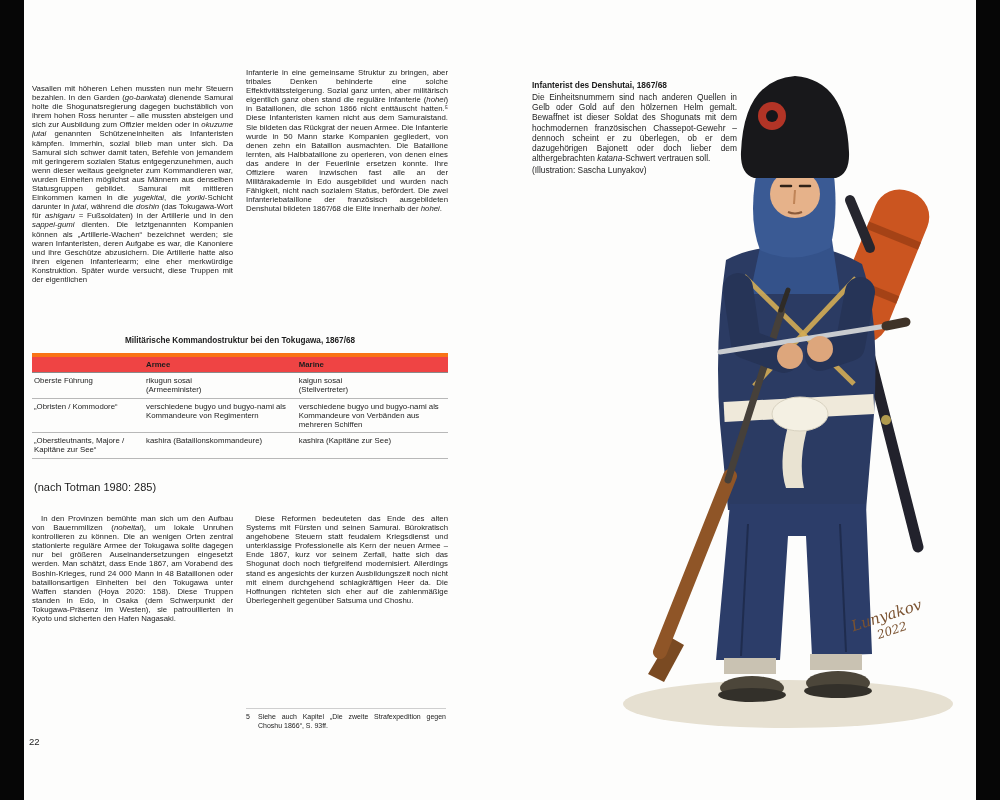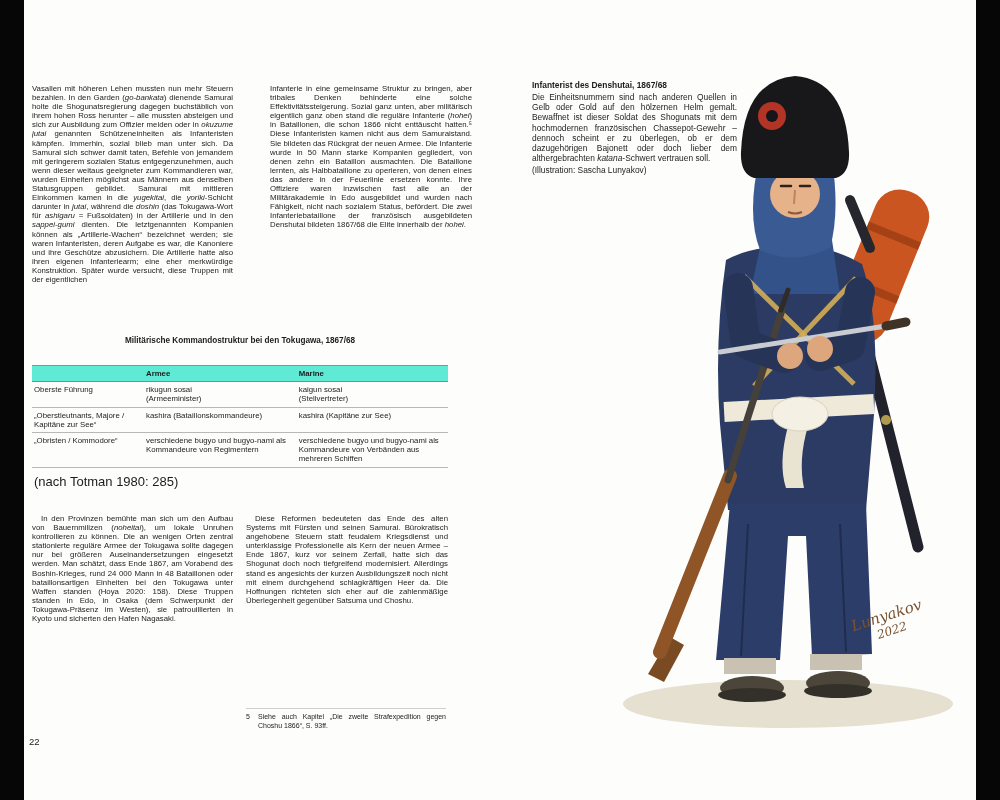--- a/index.html
+++ b/index.html
@@ -8,37 +8,37 @@
     position: relative; width: 1000px; height: 800px;
     background: #fdfdfc; overflow: hidden;
     font-family: "Liberation Sans", sans-serif; color: #1c1c1c;
   }
   .edge { position: absolute; top: 0; bottom: 0; width: 24px; background: #060606; }
   .edge.left { left: 0; }
   .edge.right { right: 0; }
 
   .tcol { position: absolute; overflow: hidden; }
   .col1-top { left: 32px; top: 84px; width: 201px; height: 250px; }
-  .col2-top { left: 246px; top: 84px; width: 202px; height: 250px; margin-left: 24px; }
+  .col2-top { left: 246px; top: 68px; width: 202px; height: 250px; }
   .col1-bottom { left: 32px; top: 514px; width: 201px; height: 195px; }
   .col2-bottom { left: 246px; top: 514px; width: 202px; height: 185px; }
 
   .para { font-size: 7.8px; line-height: 9.1px; text-align: justify; margin: 0; hyphens: auto; }
   .para.indent { text-indent: 9px; }
   .para i { font-style: italic; }
 
   .table-block { position: absolute; left: 32px; top: 336px; width: 416px; }
-  .tbl-title { font-size: 8.2px; font-weight: bold; text-align: center; margin-bottom: 20px; }
+  .tbl-title { font-size: 8.2px; font-weight: bold; text-align: center; margin-bottom: 8px; }
   table.cmd { width: 100%; border-collapse: collapse; font-size: 7.8px; line-height: 9.2px; }
   .cmd th, .cmd td { padding: 3px 8px 3px 2px; text-align: left; vertical-align: top; }
-  .cmd thead th { background: #5eead4; font-weight: bold; border-top: 1px solid #f97316; border-bottom: 1px solid #8a8a8a; }
+  .cmd thead th { background: #ef4444; font-weight: bold; border-top: 4px solid #f97316; border-bottom: 1px solid #8a8a8a; }
   .cmd .lbl { width: 112px; }
   .cmd tbody tr { border-bottom: 1px solid #b8b8b8; }
   .cmd td { white-space: pre-line; }
-  .tbl-source { font-size: 13px; margin-top: 6px; padding-left: 2px; }
+  .tbl-source { font-size: 11px; margin-top: 22px; padding-left: 2px; }
 
   .caption-block { position: absolute; left: 532px; top: 80px; width: 205px; z-index: 5; }
   .cap-title { font-size: 8.4px; font-weight: bold; margin: 0 0 2px 0; }
   .cap-body { font-size: 8.4px; line-height: 10.2px; text-align: justify; margin: 0; }
   .cap-credit { font-size: 8.4px; margin: 2px 0 0 0; }
 
   .footnote { position: absolute; left: 246px; top: 708px; width: 200px; font-size: 7px; line-height: 8.6px; border-top: 1px solid #cfcfcf; padding-top: 4px; display: flex; }
   .footnote .fn-marker { width: 12px; flex: 0 0 12px; }
   .footnote .fn-text { flex: 1; text-align: justify; }
 
@@ -79,28 +79,28 @@
       </thead>
       <tbody>
         <tr>
           <td class="lbl">Oberste Führung</td>
           <td>rikugun sosai
 (Armeeminister)</td>
           <td>kaigun sosai
 (Stellvertreter)</td>
         </tr>
         <tr>
+          <td class="lbl">„Obristen / Kommodore“</td>
+          <td>verschiedene bugyo und bugyo-nami als Kommandeure von Regimentern</td>
+          <td>verschiedene bugyo und bugyo-nami als Kommandeure von Verbänden aus mehreren Schiffen</td>
+        </tr>
+        <tr>
           <td class="lbl">„Oberstleutnants, Majore / Kapitäne zur See“</td>
           <td>kashira (Bataillonskommandeure)</td>
           <td>kashira (Kapitäne zur See)</td>
-        </tr>
-        <tr>
-          <td class="lbl">„Obristen / Kommodore“</td>
-          <td>verschiedene bugyo und bugyo-nami als Kommandeure von Regimentern</td>
-          <td>verschiedene bugyo und bugyo-nami als Kommandeure von Verbänden aus mehreren Schiffen</td>
         </tr>
       </tbody>
     </table>
     <div class="tbl-source">(nach Totman 1980: 285)</div>
   </div>
 
   <div class="tcol col1-bottom">
     <p class="para indent">In den Provinzen bemühte man sich um den Aufbau von Bauernmilizen (<i>noheitai</i>), um lokale Unruhen kontrollieren zu können. Die an wenigen Orten zentral stationierte reguläre Armee der Tokugawa sollte dagegen nur bei größeren Auseinandersetzungen eingesetzt werden. Man schätzt, dass Ende 1867, am Vorabend des Boshin-Krieges, rund 24 000 Mann in 48 Bataillonen oder bataillonsartigen Einheiten bei den Tokugawa unter Waffen standen (Hoya 2020: 158). Diese Truppen standen in Edo, in Osaka (dem Schwerpunkt der Tokugawa-Präsenz im Westen), sie patrouillierten in Kyoto und sicherten den Hafen Nagasaki.</p>
   </div>
 

